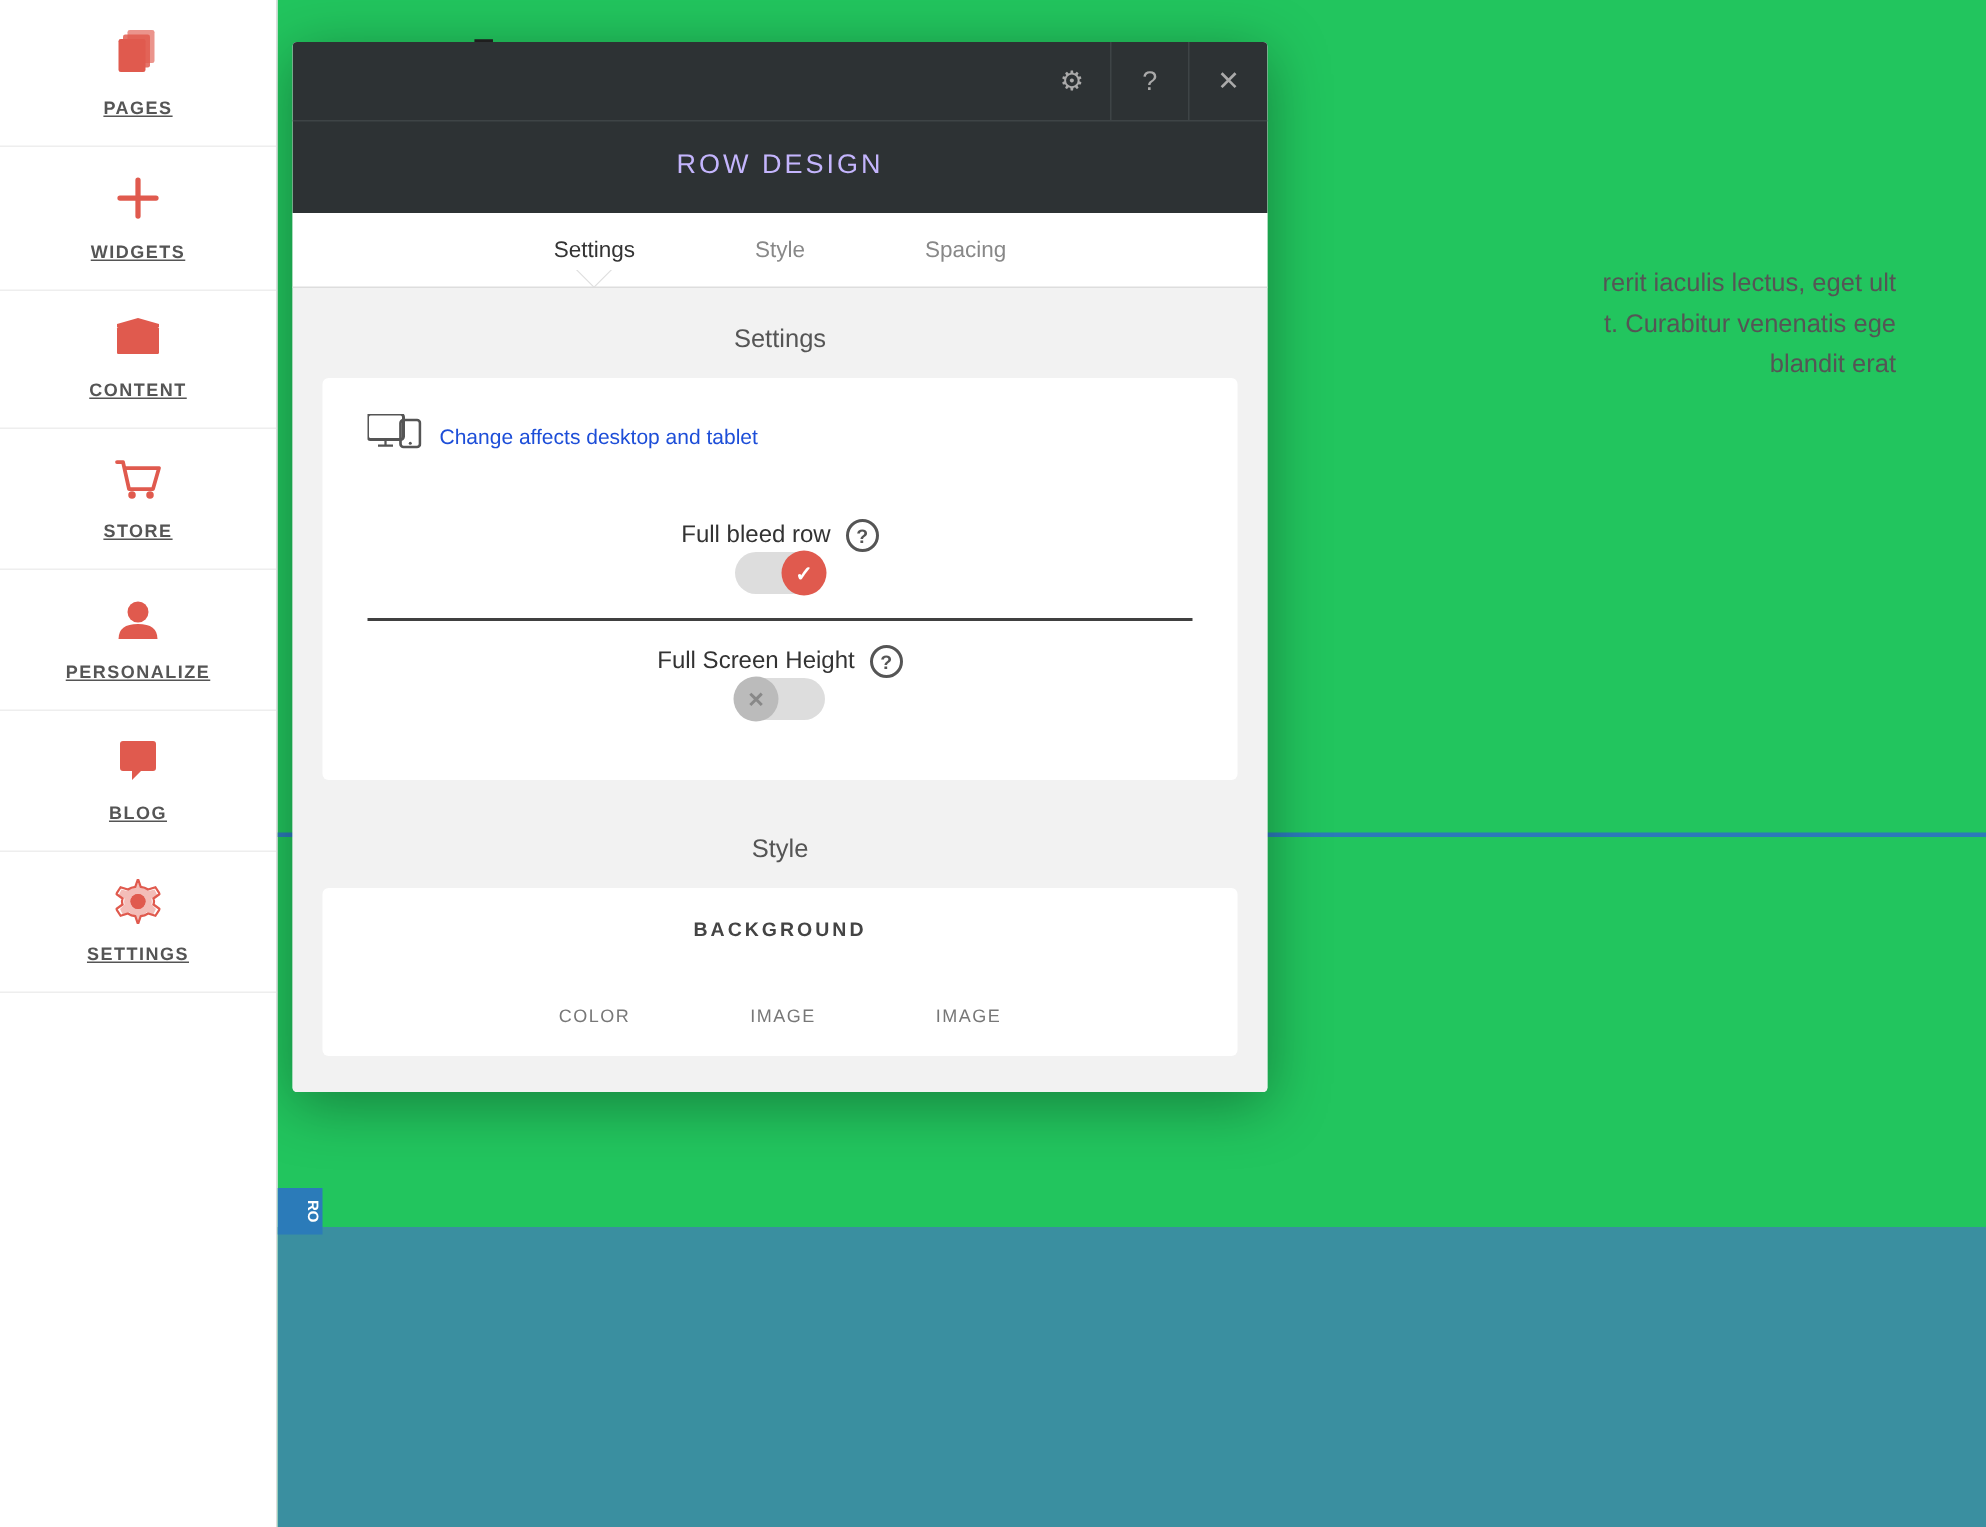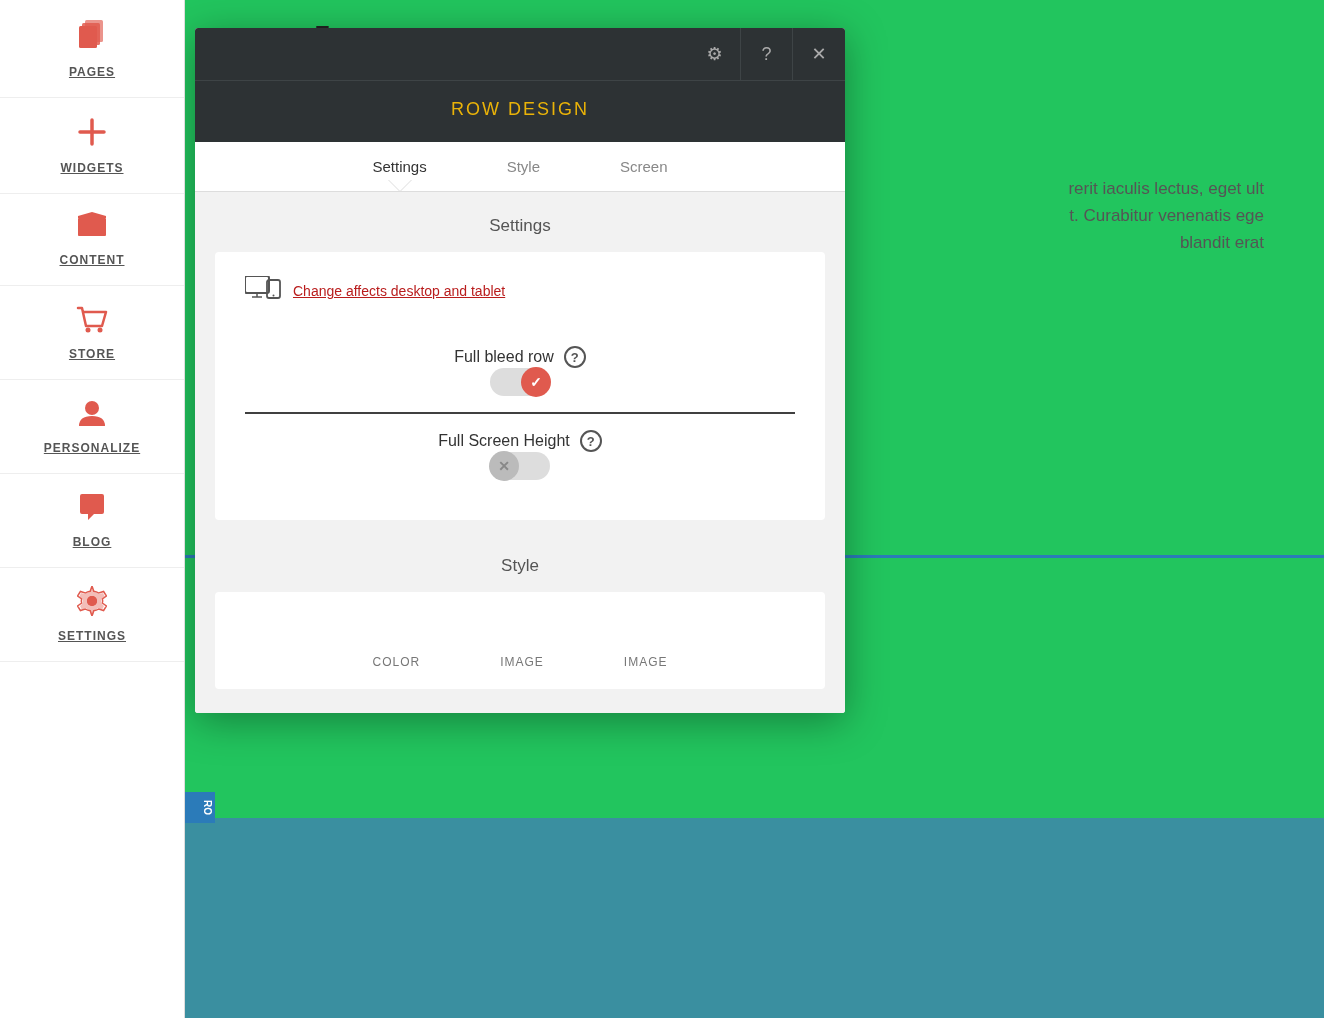--- a/index.html
+++ b/index.html
@@ -134,21 +134,21 @@
     .modal-topbar-btn:last-child { border-right: none; }
 
     
     .modal-title-bar {
       background: #2d3234;
       text-align: center;
       padding: 18px 0 22px;
       border-top: 1px solid #3e4446;
     }
     .modal-title {
-      color: #eab308;
+      color: #c4b5fd;
       font-size: 18px;
       font-weight: 400;
       letter-spacing: 2px;
       text-transform: uppercase;
     }
 
     
     .modal-tabs {
       background: #fff;
       display: flex;
@@ -206,23 +206,22 @@
       border-radius: 4px;
       padding: 24px 30px;
       margin-bottom: 20px;
     }
 
     .device-notice {
       display: flex;
       align-items: center;
       gap: 12px;
       font-size: 14px;
-      color: #b91c1c;
+      color: #1d4ed8;
       margin-bottom: 24px;
-      text-decoration: underline;
     }
     .device-icon {
       font-size: 22px;
       color: #555;
     }
 
     .toggle-row {
       display: flex;
       align-items: center;
       justify-content: space-between;
@@ -428,21 +427,21 @@
     </div>
 
     <div class="modal-tabs">
       <div class="modal-tab active">
         <span>Settings</span>
       </div>
       <div class="modal-tab">
         <span>Style</span>
       </div>
       <div class="modal-tab">
-        <span>Screen</span>
+        <span>Spacing</span>
       </div>
     </div>
 
     <div class="modal-body">
 
       <div class="section-label">Settings</div>
       <div class="settings-card">
 
         <div class="device-notice">
           <span class="device-icon">
@@ -479,20 +478,21 @@
           </div>
         </div>
 
       </div>
 
       <div class="section-divider"></div>
 
       <div class="style-section-label">Style</div>
 
       <div class="style-card">
+        <div class="bg-label">BACKGROUND</div>
         <div class="bg-options">
           <span class="bg-option">COLOR</span>
           <span class="bg-option">IMAGE</span>
           <span class="bg-option">IMAGE</span>
         </div>
       </div>
 
     </div>
   </div>
 </div>

